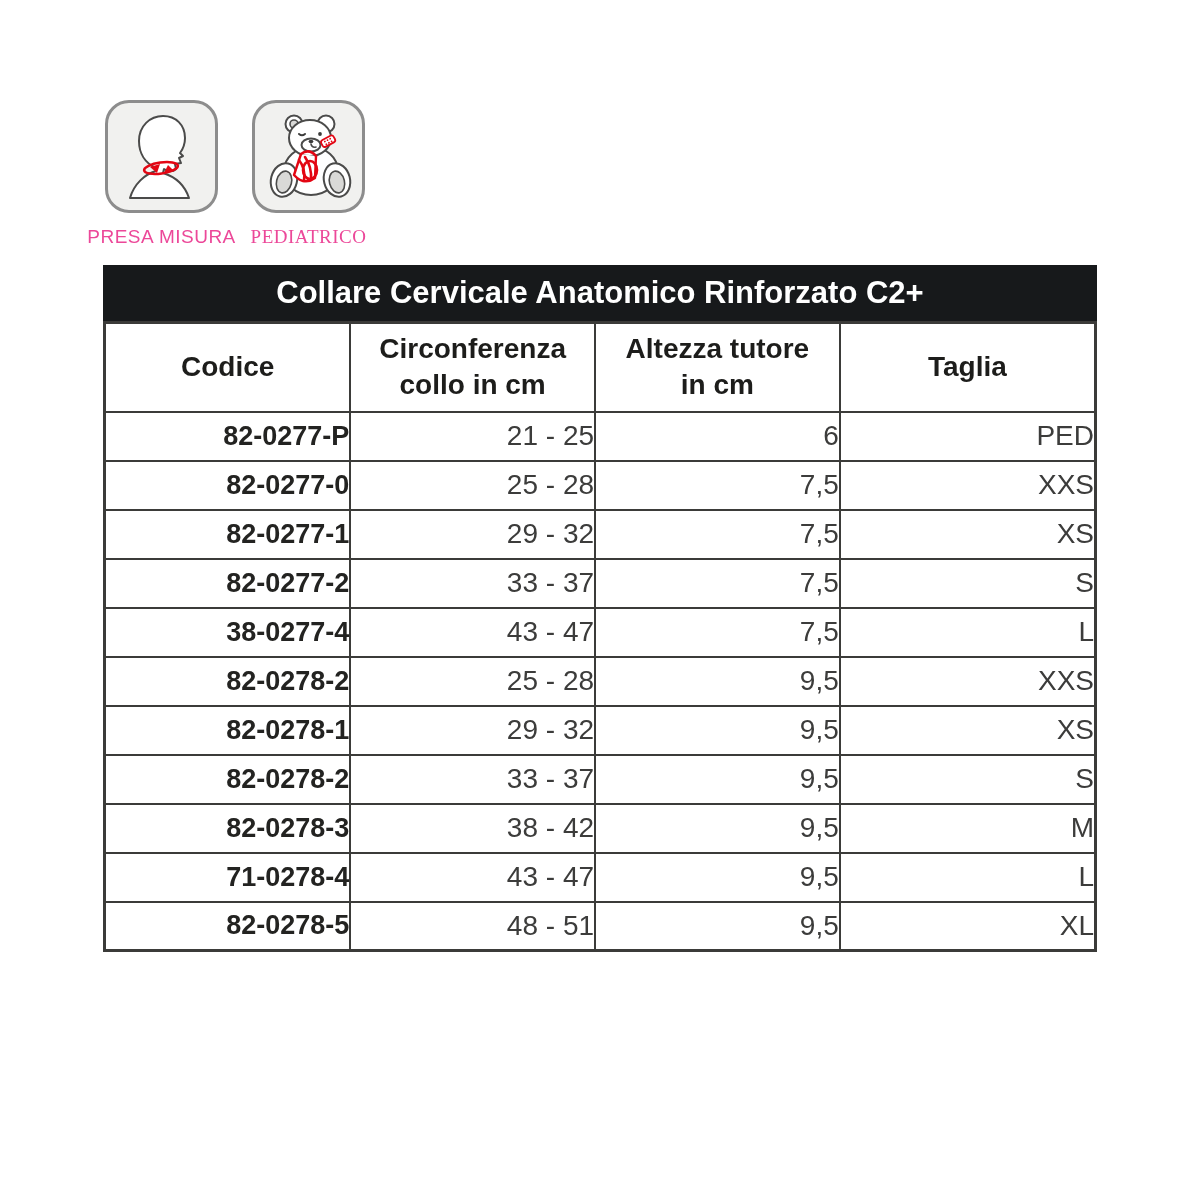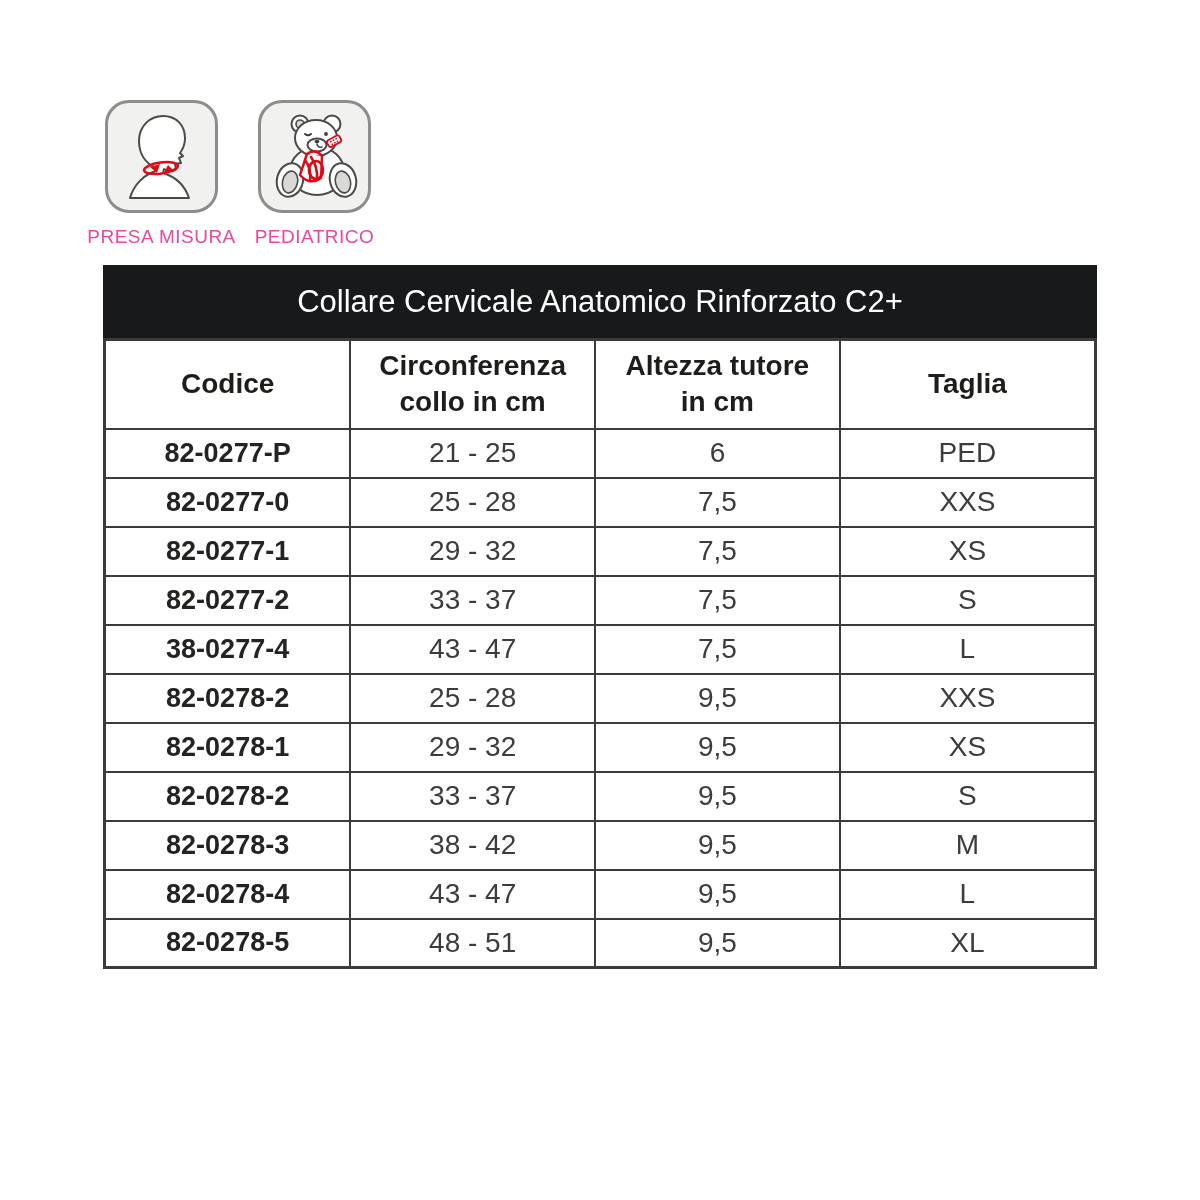--- a/index.html
+++ b/index.html
@@ -18,56 +18,56 @@
     font-family:"Liberation Sans","DejaVu Sans",sans-serif;
   }
   .page{position:absolute;inset:0;}
 
   
   .badge{
     position:absolute;top:100px;width:113px;
     display:flex;flex-direction:column;align-items:center;
   }
   .badge.first{left:105px;}
-  .badge.second{left:258px;}
+  .badge.second{left:252px;font-family:Liberation Serif, serif;}
   .icon-box{
     width:113px;height:113px;background:var(--icon-bg);
     border:3px solid var(--icon-border);border-radius:24px;
     display:flex;align-items:center;justify-content:center;
   }
   .icon-box svg{width:100px;height:100px;}
   .badge-label{
     margin-top:13px;font-size:19px;letter-spacing:.5px;
     color:#ec4899;white-space:nowrap;font-weight:normal;
   }
 
   
   .table-wrap{position:absolute;left:103px;top:265px;width:994px;}
   .title-band{
-    height:73px;background:var(--title-bg);
+    height:56px;background:var(--title-bg);
     display:flex;align-items:center;justify-content:center;
-    color:#ffffff;font-weight:normal;font-size:31px;
+    color:#ffffff;font-weight:bold;font-size:31px;
   }
   table.spec{
     width:100%;border-collapse:collapse;table-layout:fixed;
     border:3px solid var(--border-col);
   }
   col.c1{width:24.8%;} col.c2{width:24.7%;} col.c3{width:24.7%;} col.c4{width:25.8%;}
   table.spec th{
     border:2px solid var(--border-col);height:89px;
     font-weight:bold;font-size:28px;color:#1d1d1b;
     text-align:center;vertical-align:middle;line-height:1.3;
     background:#ffffff;
   }
   .hwrap{display:inline-block;}
   .hwrap.w2{max-width:230px;}
   .hwrap.w3{max-width:215px;}
   table.spec td{
     border:2px solid var(--border-col);height:49px;
-    text-align:center;vertical-align:middle;
+    text-align:right;vertical-align:middle;
     font-size:28px;color:var(--ink-mid);background:#ffffff;
   }
   table.spec td.codice{font-weight:bold;color:var(--ink-dark);font-size:27px;}
 
   
   .sk{stroke:#4b4b4a;stroke-width:2;fill:#ffffff;stroke-linejoin:round;stroke-linecap:round;}
   .sk-fill{fill:#d9d9d7;stroke:#4b4b4a;stroke-width:1.6;}
   .red{stroke:var(--accent-red);fill:none;stroke-width:2.6;stroke-linecap:round;}
   .redfill{fill:var(--accent-red);stroke:none;}
   .dark{fill:#3c3c3b;stroke:none;}
@@ -223,21 +223,21 @@
   </tr>
 
   <tr>
     <td class="codice">82-0278-3</td>
     <td>38 - 42</td>
     <td>9,5</td>
     <td>M</td>
   </tr>
 
   <tr>
-    <td class="codice">82-0278-4</td>
+    <td class="codice">71-0278-4</td>
     <td>43 - 47</td>
     <td>9,5</td>
     <td>L</td>
   </tr>
 
   <tr>
     <td class="codice">82-0278-5</td>
     <td>48 - 51</td>
     <td>9,5</td>
     <td>XL</td>

